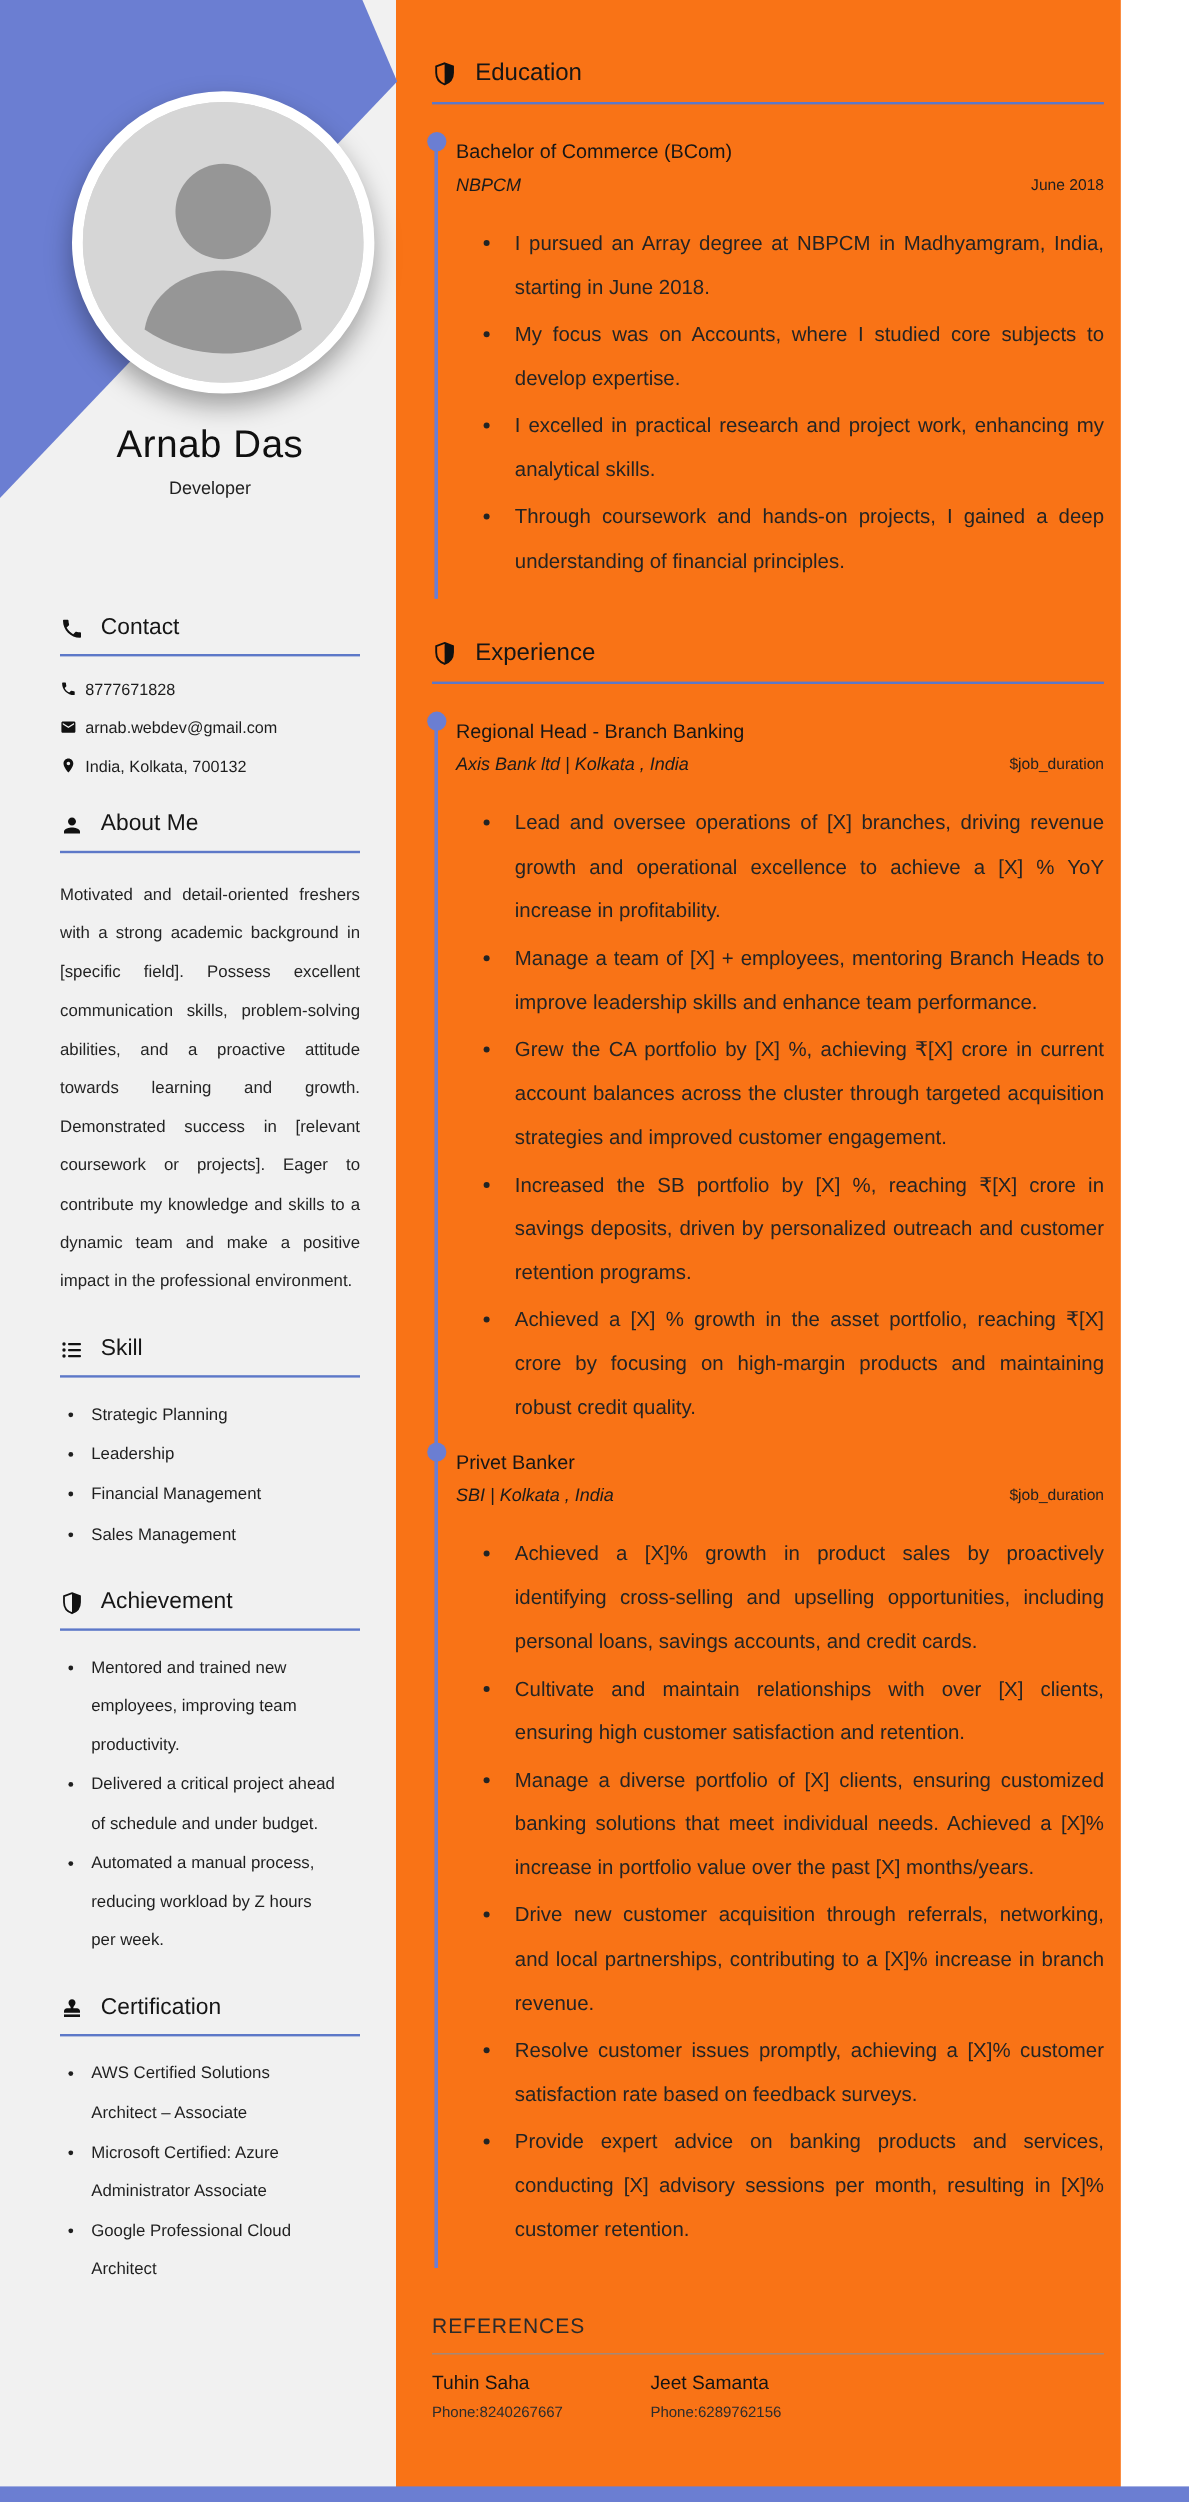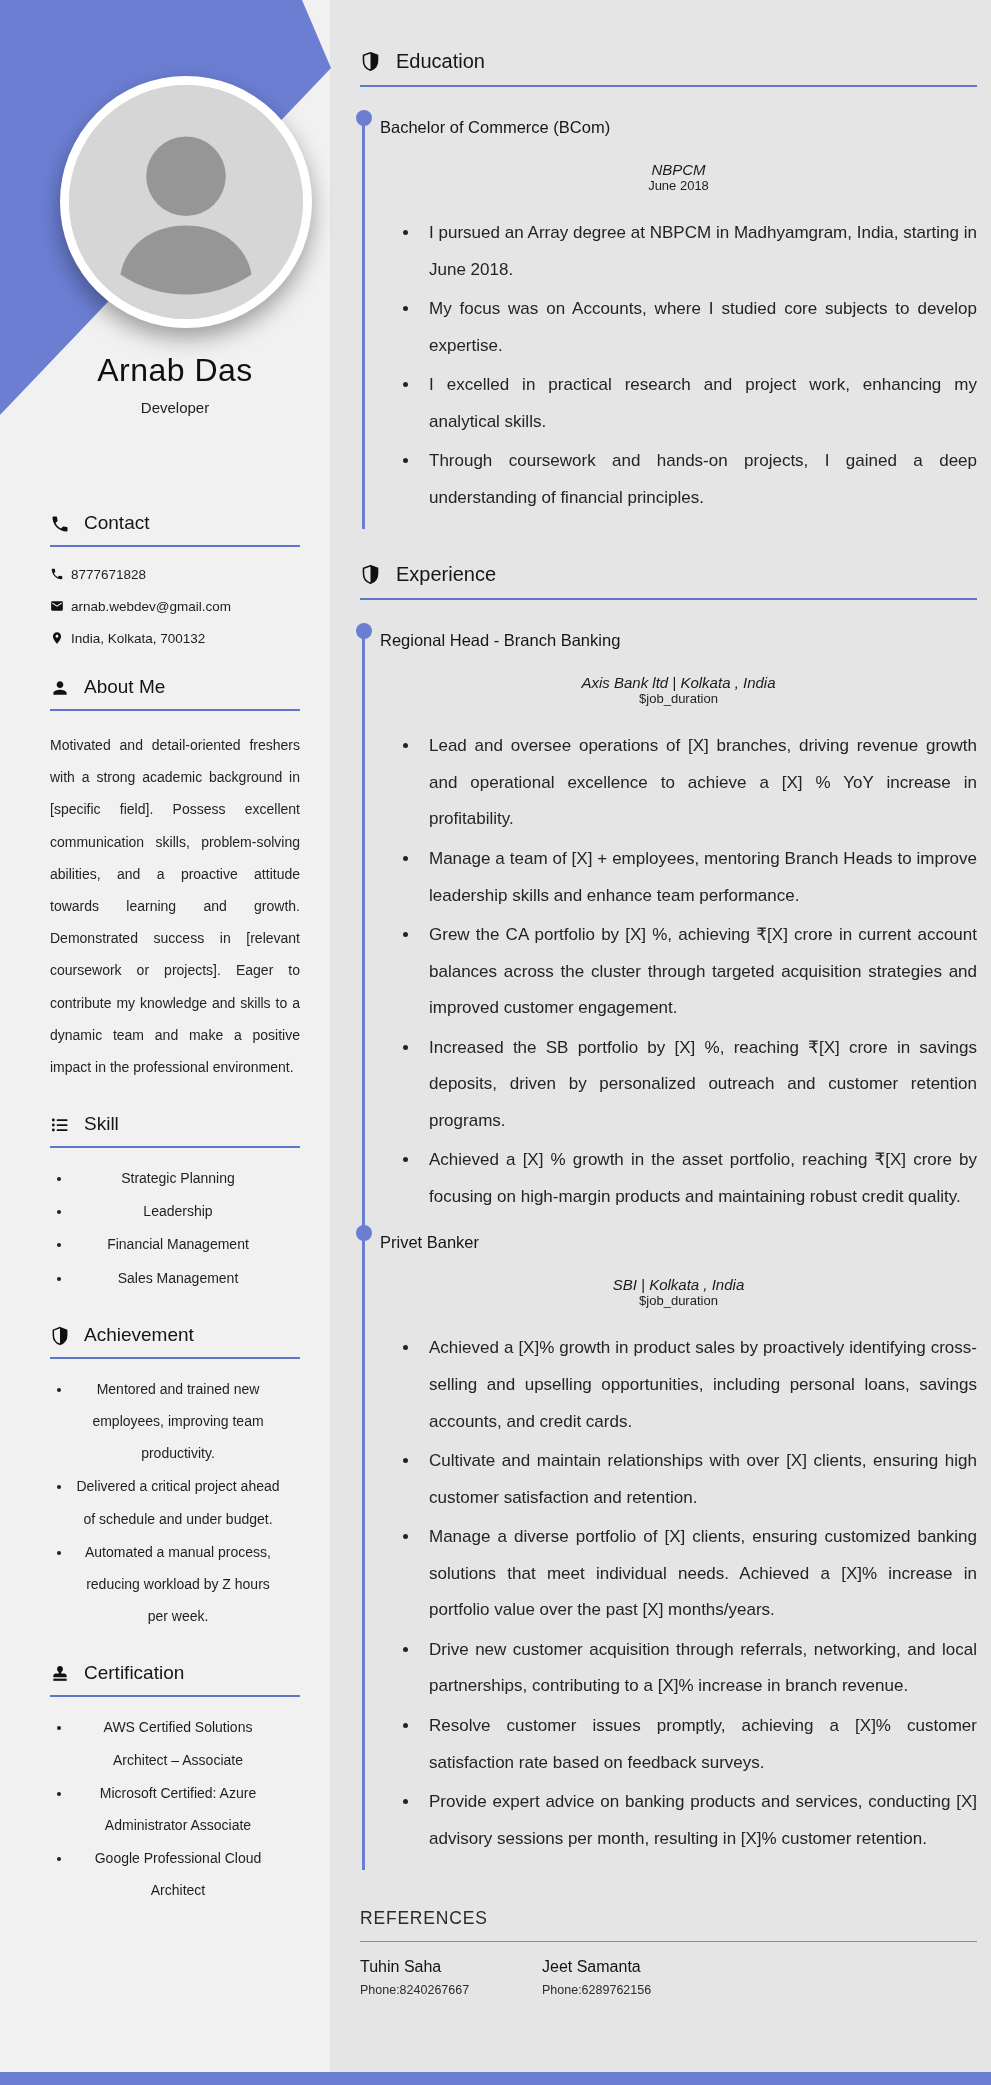--- a/index.html
+++ b/index.html
@@ -40,40 +40,40 @@
   .side-head .hicon svg{width:100%;height:100%;display:block;}
   .side-head .htext{font-size:19px;color:#161616;}
   .contact-rows{margin-top:20px;}
   .c-row{display:flex;align-items:flex-start;gap:7px;margin-bottom:17px;font-size:13.5px;color:#1d1d1d;}
   .c-row .cicon{width:14px;height:14px;flex:0 0 auto;color:#111;}
   .c-row .cicon svg{width:100%;height:100%;display:block;}
   .about-text{margin-top:18px;font-size:14px;line-height:2.3;text-align:justify;color:#242424;}
   .side-list{margin:14px 20px 0 22px;}
   .side-list li{
     font-size:14px;line-height:2.3;color:#1f1f1f;padding-left:4px;
-    text-align:center;margin-bottom:1px;
+    text-align:left;margin-bottom:1px;
   }
 
   
-  .main{position:absolute;left:330px;top:0;width:661px;height:2085px;padding:50px 14px 0 30px;background:#e5e5e5;}
+  .main{position:absolute;left:330px;top:0;width:604px;height:2085px;padding:50px 14px 0 30px;background:#f97316;}
   .m-head{
     display:flex;align-items:center;gap:15px;padding-bottom:12px;
     border-bottom:2px solid var(--accent-line);
   }
   .m-head .hicon{width:21px;height:21px;color:#111;}
   .m-head .hicon svg{width:100%;height:100%;display:block;}
   .m-head .htext{font-size:20px;color:#161616;}
   .m-section{margin-top:0;}
   .m-section + .m-section{margin-top:34px;}
 
   .tl-item{position:relative;margin-left:2px;margin-top:26px;border-left:3px solid var(--accent);padding-left:15px;padding-bottom:10px;}
   .tl-item.cont{margin-top:0;}
   .tl-dot{position:absolute;left:-9.5px;top:-3px;width:16px;height:16px;border-radius:50%;background:var(--accent);}
   .deg{font-size:16.5px;color:#161616;padding-top:5px;}
-  .inst-row{display:flex;justify-content:space-between;align-items:center;margin-top:24px;flex-direction:column;}
+  .inst-row{display:flex;justify-content:space-between;align-items:flex-start;margin-top:9px;}
   .inst{font-style:italic;font-size:15px;color:#1b1b1b;}
   .when{font-size:13px;color:#1f1f1f;}
   ul.bullets{margin:22px 0 0 0;padding-left:40px;}
   ul.bullets li{
     font-size:17px;line-height:2.15;text-align:justify;color:#242424;
     padding-left:9px;margin-bottom:3px;
   }
 
   .refs{margin-top:38px;}
   .refs-head{

